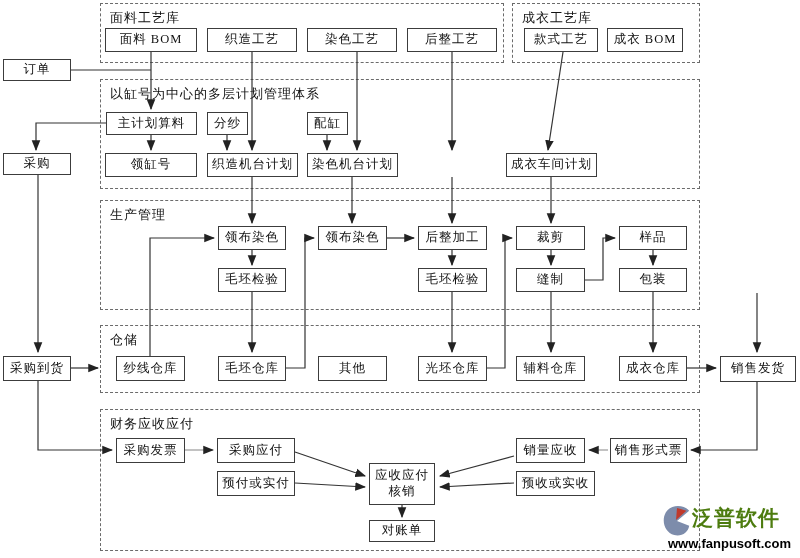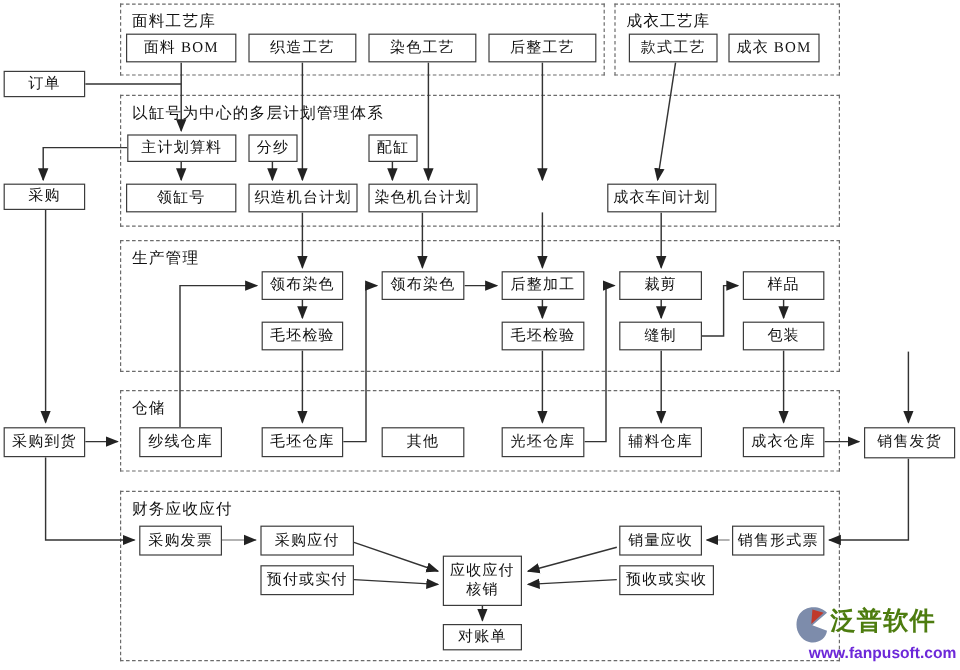--- a/index.html
+++ b/index.html
@@ -26,22 +26,22 @@
   .logo{
     position:absolute;left:662px;top:503px;width:135px;height:52px;z-index:4;
     display:flex;flex-wrap:wrap;align-content:flex-start;
   }
   .logo-mark{width:30px;height:36px;}
   .logo-name{
     font-size:21px;font-weight:bold;color:#4d7c0f;letter-spacing:1px;
     font-family:Liberation Mono, monospace;line-height:34px;
   }
   .logo-url{
-    width:100%;font-size:13px;font-weight:bold;color:#6d28d9;margin-top:-3px;
-    font-family:"Liberation Sans","DejaVu Sans",sans-serif;text-align:right;
+    width:100%;font-size:13px;font-weight:bold;color:#000000;margin-top:-3px;
+    font-family:"Liberation Sans","DejaVu Sans",sans-serif;text-align:center;
   }
 </style>
 </head>
 <body>
 
 <div class="canvas">
 
   <div class="section" style="left:100px;top:3px;width:402px;height:58px">
     <div class="section-label">面料工艺库</div>
   </div>

